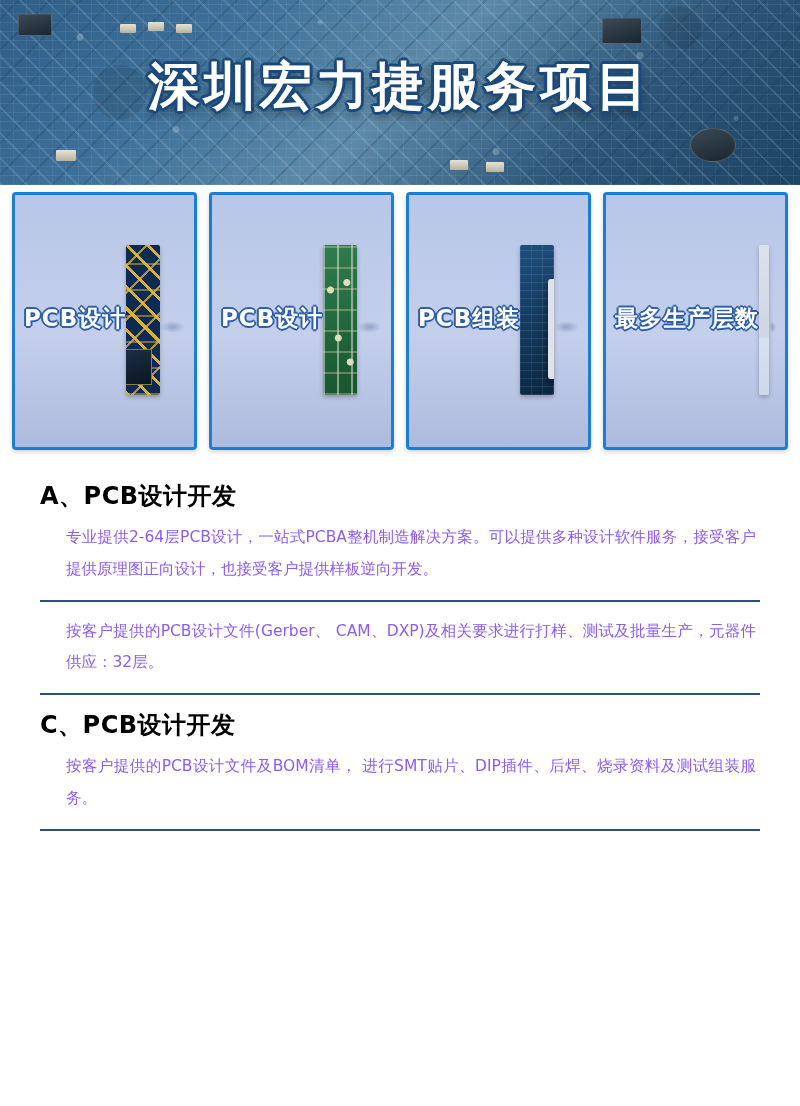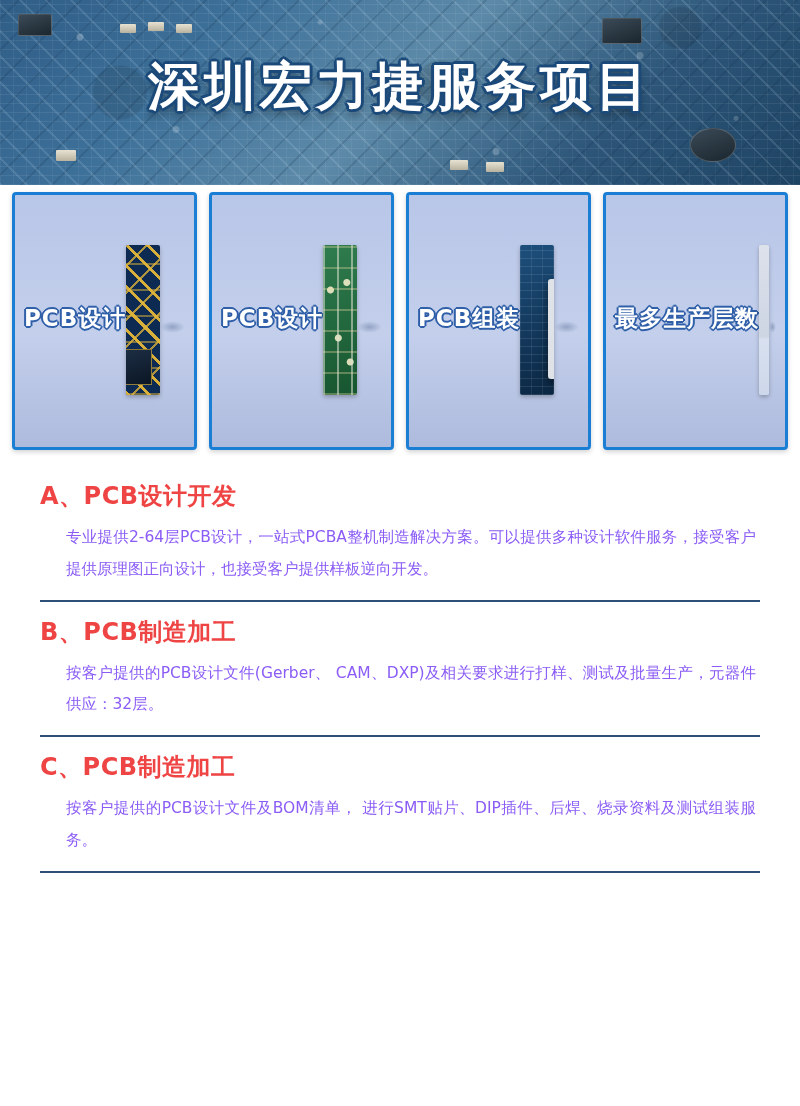--- a/index.html
+++ b/index.html
@@ -142,21 +142,21 @@
       linear-gradient(0deg, rgba(35,38,45,.95) 0 0),
       radial-gradient(circle at 30% 28%, rgba(0,0,0,.05) 0 50px, transparent 52px);
     background-size: 0 0, auto;
   }
   .comp-chip { position:absolute; border-radius:2px; box-shadow:0 2px 3px rgba(0,0,0,.3); }
 
   
   .sections { position:absolute; top:466px; left:0; width:800px; padding:0 40px; }
   .section { padding-top:14px; }
   .sec-head {
-    font-size:24px; font-weight:bold; color:#ef4444;
+    font-size:24px; font-weight:bold; color:#000000;
     letter-spacing:.5px; margin-bottom:10px;
   }
   .sec-body {
     font-size:15.5px; color:#8b5cf6; line-height:2.05;
     padding-left:26px; padding-right:4px;
     text-align:justify;
   }
   .divider { height:2px; background:#2e4f76; margin:14px 0 0 0; }
 </style>
 </head>
@@ -228,27 +228,26 @@
 
   <div class="sections">
 
     <div class="section">
       <div class="sec-head">A、PCB设计开发</div>
       <div class="sec-body">专业提供2-64层PCB设计，一站式PCBA整机制造解决方案。可以提供多种设计软件服务，接受客户提供原理图正向设计，也接受客户提供样板逆向开发。</div>
       <div class="divider"></div>
     </div>
 
     <div class="section">
-      <div class="sec-head">B、PCB制造加工</div>
       <div class="sec-body">按客户提供的PCB设计文件(Gerber、 CAM、DXP)及相关要求进行打样、测试及批量生产，元器件供应：32层。</div>
       <div class="divider"></div>
     </div>
 
     <div class="section">
-      <div class="sec-head">C、PCB制造加工</div>
+      <div class="sec-head">C、PCB设计开发</div>
       <div class="sec-body">按客户提供的PCB设计文件及BOM清单， 进行SMT贴片、DIP插件、后焊、烧录资料及测试组装服务。</div>
       <div class="divider"></div>
     </div>
 
 
   </div>
 
 </div>
 
 </body></html>

